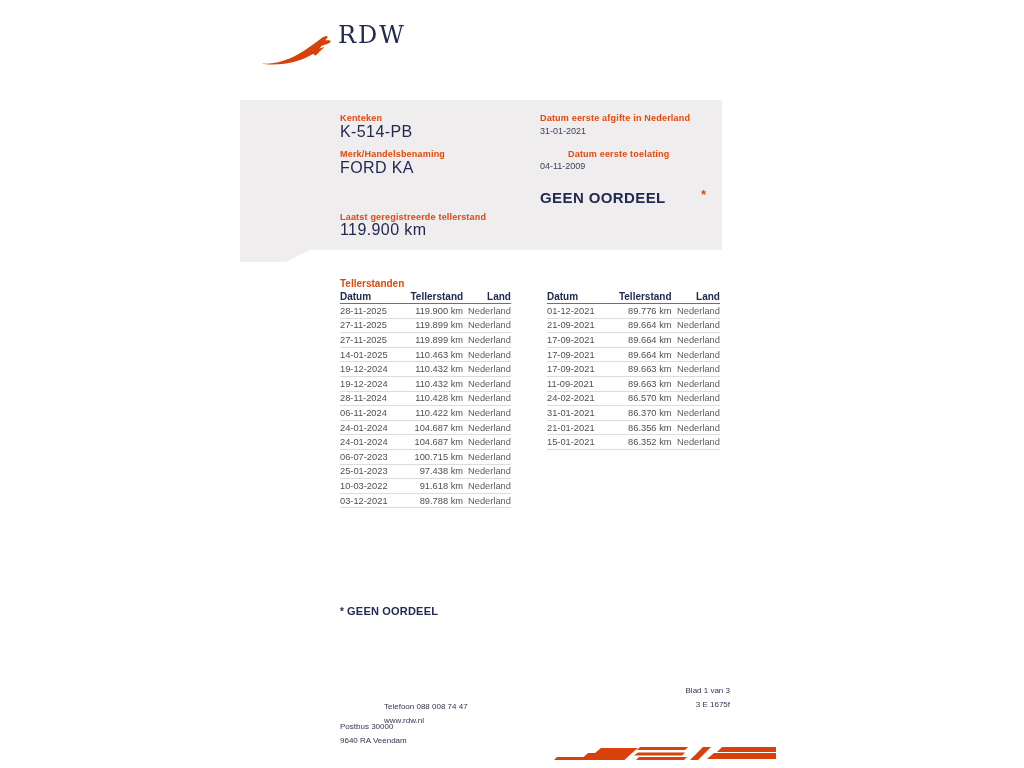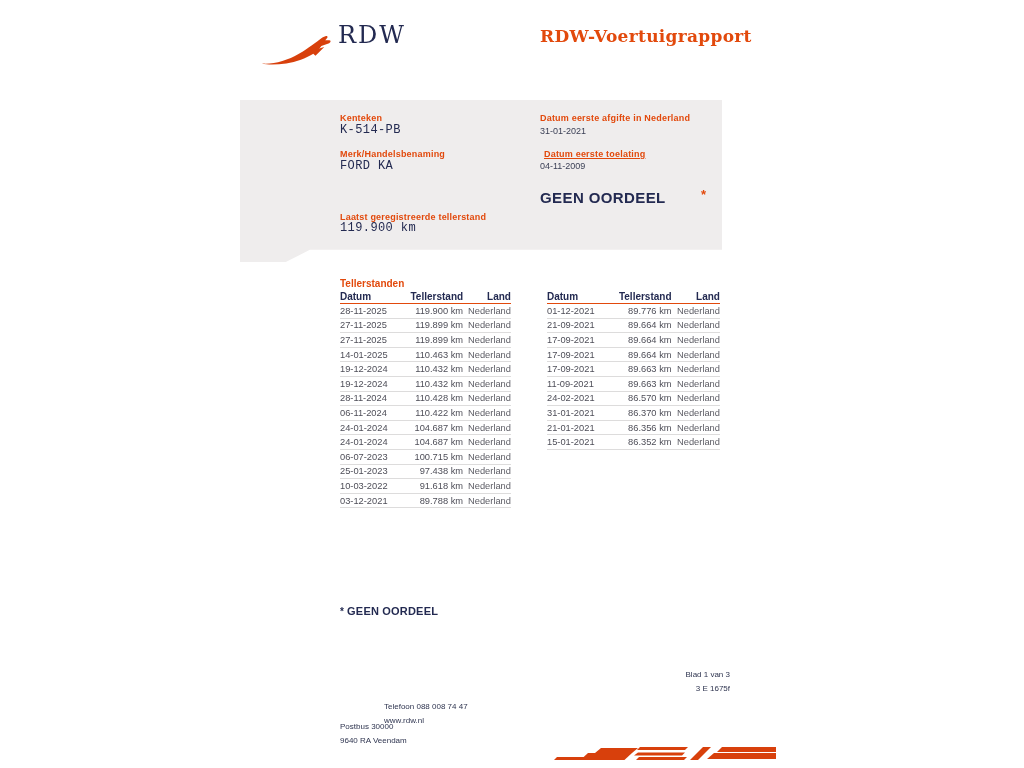--- a/index.html
+++ b/index.html
@@ -28,21 +28,21 @@
   .meta{top:56px;font-size:8.7px;color:var(--navy);line-height:12px;margin-top:44px;}
   .meta .lab{font-weight:bold;display:block;margin-bottom:1px;}
   .meta .val{color:#3a3f55;font-weight:normal;display:block;}
   .meta-date{left:540px;}
   .meta-num{left:607px;}
 
   
   .vbox{left:240px;top:100px;width:482px;height:162px;background:var(--box-bg);
     clip-path:polygon(0 0,100% 0,100% 92.5%,14.5% 92.5%,9.5% 100%,0 100%);}
   .flab{font-size:9px;font-weight:bold;color:var(--orange);letter-spacing:.2px;}
-  .fval-big{font-family:Liberation Mono, monospace;font-size:12px;color:var(--navy);letter-spacing:.4px;}
+  .fval-big{font-family:Liberation Sans, sans-serif;font-size:16px;color:var(--navy);letter-spacing:.4px;}
   .fval-sm{font-size:9px;color:#3a3f55;}
   .oordeel{font-size:15px;font-weight:800;color:var(--navy);letter-spacing:.4px;}
   .oordeel-star{left:701px;top:187px;font-size:13px;font-weight:bold;color:var(--orange);}
 
   
   .tbl-title{left:340px;top:278px;font-size:10px;font-weight:bold;color:var(--orange);}
   .tbl{top:291px;}
   .tbl-left{left:340px;width:171px;}
   .tbl-right{left:547px;width:173px;}
   .thead{display:flex;font-size:10px;font-weight:bold;color:var(--navy);
@@ -57,39 +57,38 @@
 
   
   .fn-head{left:340px;top:605px;font-size:11px;font-weight:800;color:var(--navy);letter-spacing:.2px;}
   .fn-head .mark{font-size:10px;margin-right:3px;}
   .fn-body{left:340px;top:621px;width:400px;font-size:9.5px;line-height:15px;color:var(--orange);}
 
   
   .foot{font-size:8px;color:#2f3550;line-height:14px;}
   .foot-a{left:340px;top:720px;}
   .foot-b{left:384px;top:700px;}
-  .foot-r{left:630px;top:668px;width:100px;text-align:right;}
+  .foot-r{left:630px;top:684px;width:100px;text-align:right;}
   .foot span{display:block;}
 
   
   .deco{left:552px;top:738px;width:224px;height:30px;color:var(--logo-orange);}
 </style>
 </head>
 <body>
 
 <div class="page">
 
   <svg class="abs logo-icon" viewBox="0 0 80 46" fill="currentColor" aria-hidden="true">
     <path d="M5 39 C17 40 31 36 43 29 C53 23 61 17 66 13 C69 11 71 10 72 11 C73 12 72 13 70 15 L74 15 C76 15 76 17 74 18 L66 21 C62 27 54 32 45 35 C31 40 14 41 5 39 Z"></path>
     <path d="M55 26 L69 22 L60 31 C58 29 56 27 55 26 Z"></path>
     <path d="M8 36 C20 30 33 24 44 21 L46 23 C34 28 20 33 9 38 Z" fill="#fff" opacity="0.55"></path>
   </svg>
   <div class="abs logo-text">RDW</div>
 
-  <div class="abs doc-title">RDW-Voertuigrapport</div>
 
   <div class="abs meta meta-date">
     <span class="lab">Rapportdatum</span>
     <span class="val">28-11-2025</span>
   </div>
   <div class="abs meta meta-num">
     <span class="lab">Rapportnummer</span>
     <span class="val">30.024.011</span>
   </div>
 
@@ -100,21 +99,21 @@
 
   <div class="abs flab" style="left:340px;top:149px;">Merk/Handelsbenaming</div>
   <div class="abs fval-big" style="left:340px;top:159px;">FORD KA</div>
 
   <div class="abs flab" style="left:340px;top:212px;">Laatst geregistreerde tellerstand</div>
   <div class="abs fval-big" style="left:340px;top:221px;">119.900 km</div>
 
   <div class="abs flab" style="left:540px;top:113px;">Datum eerste afgifte in Nederland</div>
   <div class="abs fval-sm" style="left:540px;top:126px;">31-01-2021</div>
 
-  <div class="abs flab" style="left:544px;top:149px;text-decoration:underline;">Datum eerste toelating</div>
+  <div class="abs flab" style="left:568px;top:149px;">Datum eerste toelating</div>
   <div class="abs fval-sm" style="left:540px;top:161px;">04-11-2009</div>
 
   <div class="abs oordeel" style="left:540px;top:189px;">GEEN OORDEEL</div>
   <div class="abs oordeel-star">*</div>
 
   <div class="abs tbl-title">Tellerstanden</div>
 
   <div class="abs tbl tbl-left">
     <div class="thead">
       <span class="hcell c0">Datum</span>

